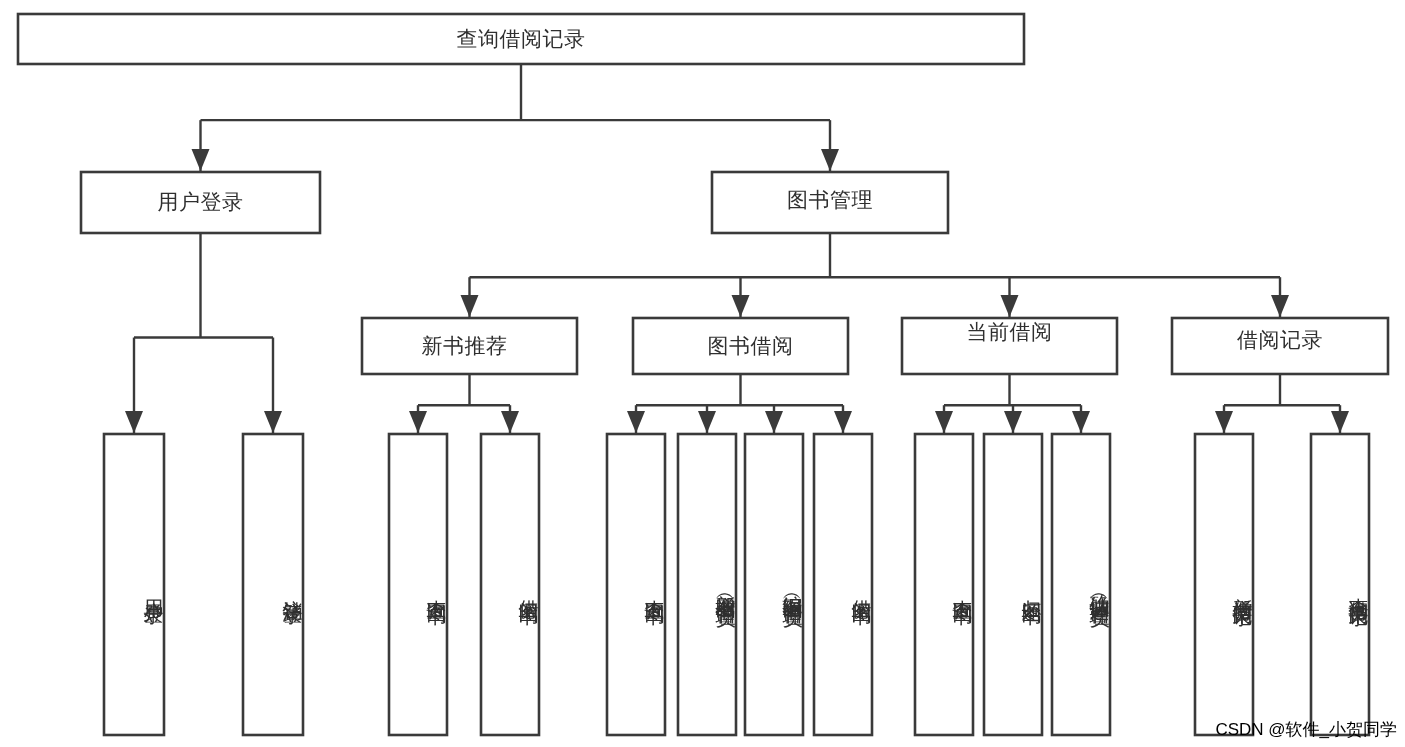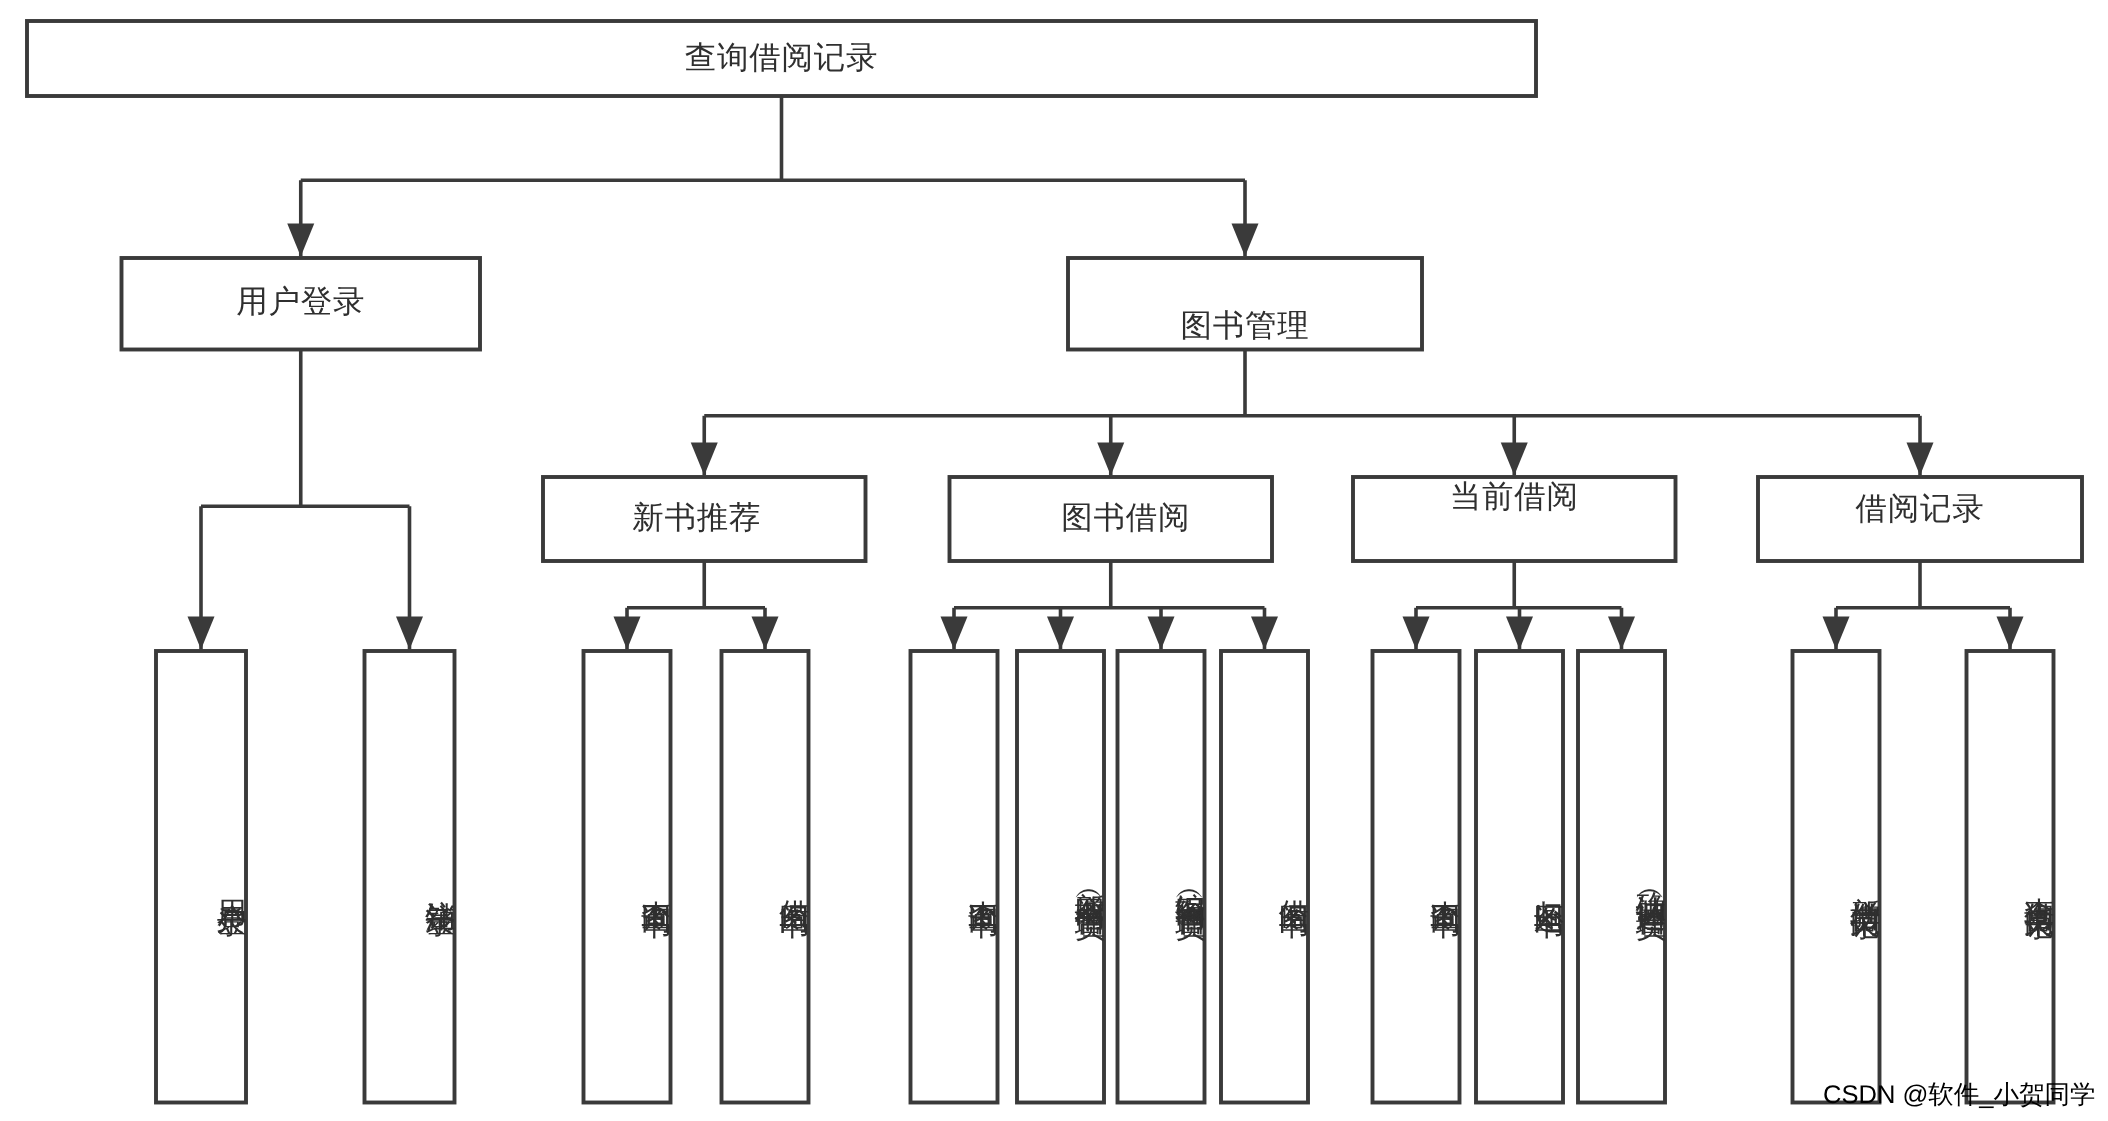--- a/index.html
+++ b/index.html
@@ -154,21 +154,21 @@
         <rect x="984" y="434" width="58" height="301" class="node-rect"></rect>
         <rect x="1052" y="434" width="58" height="301" class="node-rect"></rect>
         <rect x="1195" y="434" width="58" height="301" class="node-rect"></rect>
         <rect x="1311" y="434" width="58" height="301" class="node-rect"></rect>
       </g>
   </svg>
 
   <div id="labels">
       <div class="node-label" style="left: 18px; top: 14px; width: 1006px; height: 50px;">查询借阅记录</div>
       <div class="node-label" style="left: 81px; top: 172px; width: 239px; height: 61px;">用户登录</div>
-      <div class="node-label" style="left: 712px; top: 188px; width: 236px; height: 61px;">图书管理</div>
+      <div class="node-label" style="left: 712px; top: 172px; width: 236px; height: 61px; font-family: Liberation Mono, monospace;">图书管理</div>
       <div class="node-label" style="left: 362px; top: 318px; width: 205px; height: 56px;">新书推荐</div>
       <div class="node-label" style="left: 633px; top: 318px; width: 235px; height: 56px; text-align: center;">图书借阅</div>
       <div class="node-label" style="left: 902px; top: 304px; width: 215px; height: 56px;">当前借阅</div>
       <div class="node-label" style="left: 1172px; top: 318px; width: 216px; height: 44px;">借阅记录</div>
       <div class="node-label vertical" style="left: 104px; top: 434px; width: 60px; height: 301px;">用户登录</div>
       <div class="node-label vertical" style="left: 243px; top: 434px; width: 60px; height: 301px;">注销登录</div>
       <div class="node-label vertical" style="left: 389px; top: 434px; width: 58px; height: 301px;">查询图书</div>
       <div class="node-label vertical" style="left: 481px; top: 434px; width: 58px; height: 301px;">借阅图书</div>
       <div class="node-label vertical" style="left: 607px; top: 434px; width: 58px; height: 301px;">查询图书</div>
       <div class="node-label vertical" style="left: 678px; top: 434px; width: 58px; height: 301px;">新增图书（管理员）</div>

